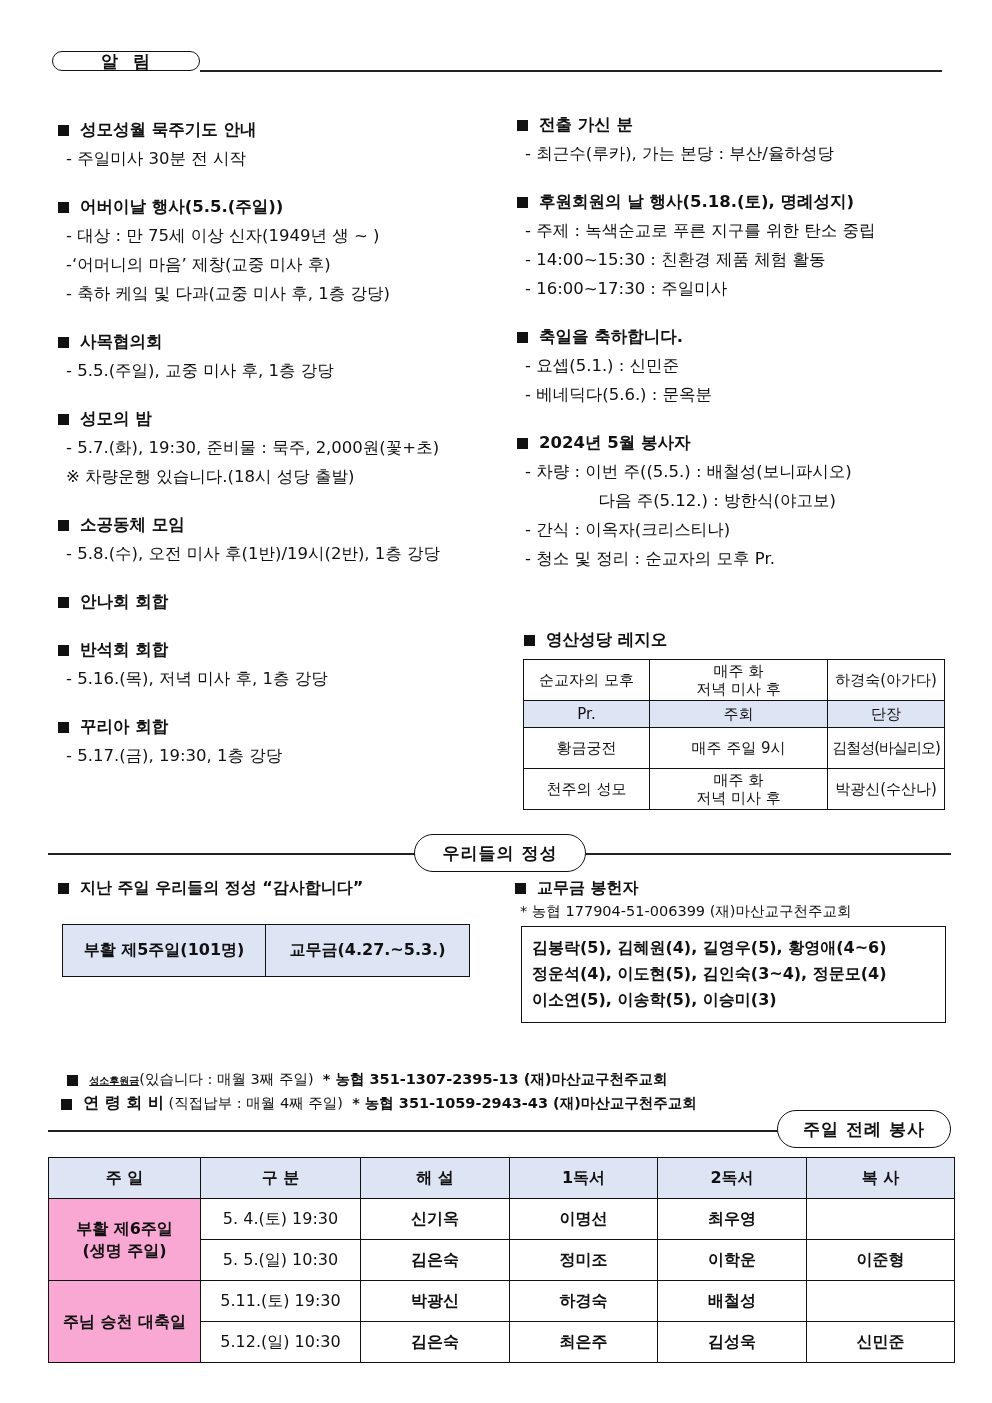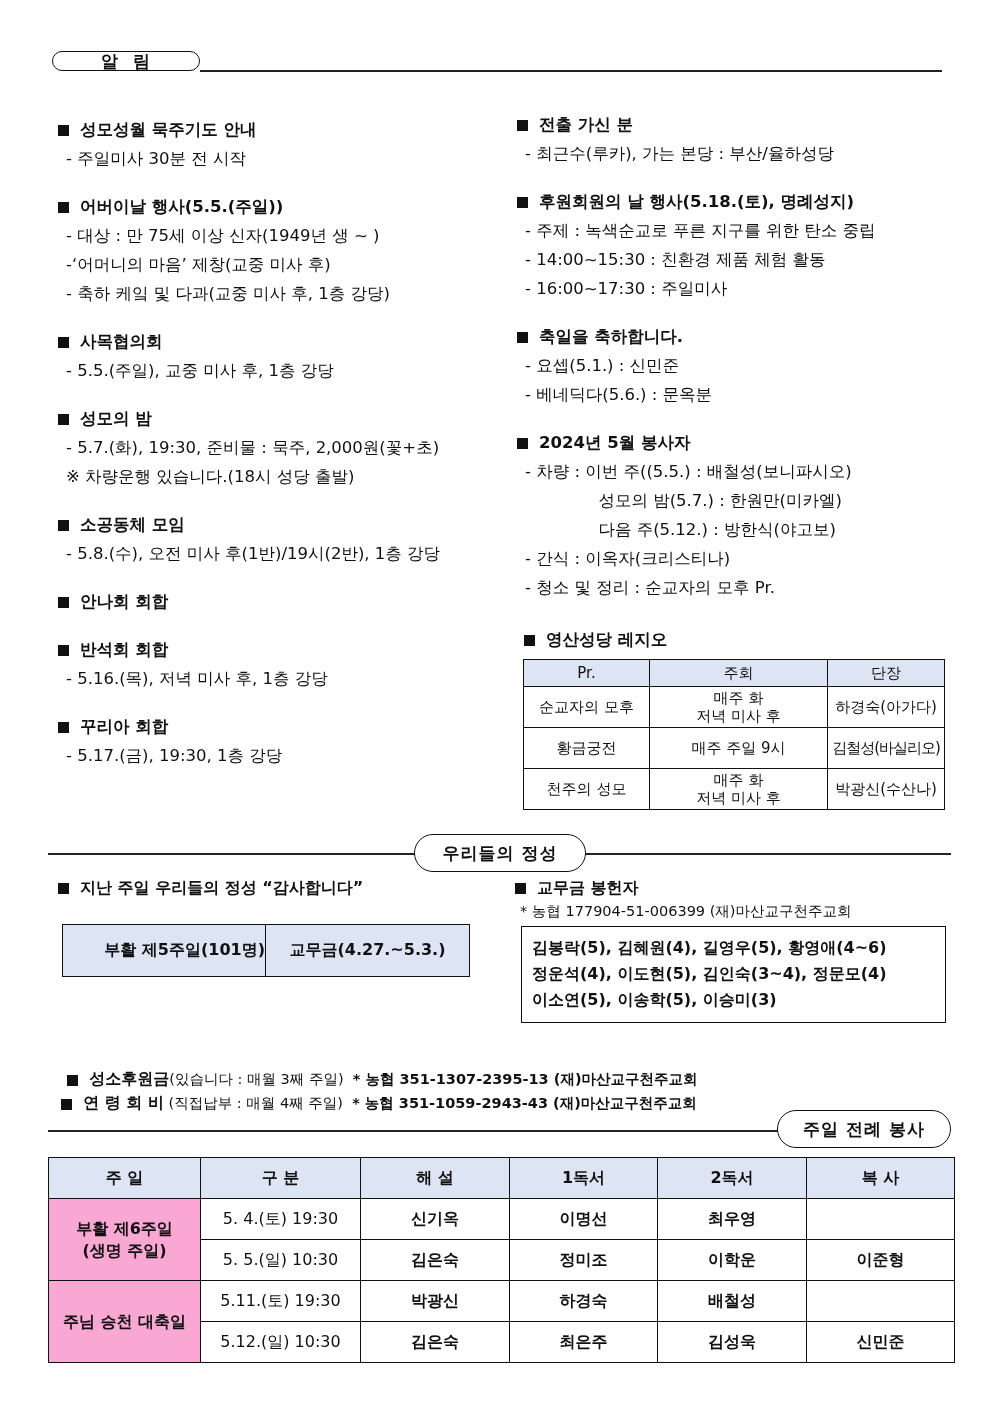--- a/index.html
+++ b/index.html
@@ -133,45 +133,44 @@
       </div>
     <div class="line">- 요셉(5.1.) : 신민준</div>
     <div class="line">- 베네딕다(5.6.) : 문옥분</div>
   </div>
   <div class="sec">
     <div class="sec-title">
         <span class="sq"></span>
         <span>2024년 5월 봉사자</span>
       </div>
     <div class="line">- 차량 : 이번 주((5.5.) : 배철성(보니파시오)</div>
-    <div class="line">              성모의 밤(5.7.) : 한원만(미카엘)</div>
     <div class="line">              다음 주(5.12.) : 방한식(야고보)</div>
     <div class="line">- 간식 : 이옥자(크리스티나)</div>
     <div class="line">- 청소 및 정리 : 순교자의 모후 Pr.</div>
   </div>
 </div>
 
 <div class="sec-title" style="position:absolute; left:524px; top:626px;">
   <span class="sq"></span>
     <span>영산성당 레지오</span>
 </div>
 <table class="legio" style="left:523px; top:659px; width:422px;">
   <tbody>
       <tr>
-    <th style="width:126px;">Pr.</th>
-    <th style="width:178px;">주회</th>
-    <th>단장</th>
-  </tr>
-  <tr>
     <td>순교자의 모후</td>
     <td style="white-space:pre-line;">매주 화
 저녁 미사 후</td>
     <td>하경숙(아가다)</td>
   </tr>
   <tr>
+    <th style="width:126px;">Pr.</th>
+    <th style="width:178px;">주회</th>
+    <th>단장</th>
+  </tr>
+  <tr>
     <td>황금궁전</td>
     <td>매주 주일 9시</td>
     <td style="letter-spacing:-1px;">김철성(바실리오)</td>
   </tr>
   <tr>
     <td>천주의 성모</td>
     <td style="white-space:pre-line;">매주 화
 저녁 미사 후</td>
     <td>박광신(수산나)</td>
   </tr>
@@ -184,39 +183,39 @@
 </div>
 <div class="hline" style="left:586px; top:853px; width:365px;"></div>
 
 <div class="sec-title" style="position:absolute; left:58px; top:874px; font-size:16px;">
   <span class="sq"></span>
     <span>지난 주일 우리들의 정성 “감사합니다”</span>
 </div>
 <table class="offer" style="left:62px; top:924px; width:408px;">
   <tbody>
       <tr>
-    <th style="width:203px;text-align:right;">부활 제5주일(101명)</th>
+    <th style="width:203px;">부활 제5주일(101명)</th>
     <th>교무금(4.27.~5.3.)</th>
   </tr>
 </tbody>
   </table>
 
 <div class="sec-title" style="position:absolute; left:515px; top:874px; font-size:16px;">
   <span class="sq"></span>
     <span>교무금 봉헌자</span>
 </div>
 <div style="position:absolute; left:520px; top:900px; font-size:14.5px; line-height:22px; white-space:pre;">* 농협 177904-51-006399 (재)마산교구천주교회</div>
 <div class="donor-box" style="left:521px; top:926px; width:425px; height:97px;">
   <div>김봉락(5), 김혜원(4), 길영우(5), 황영애(4~6)</div>
   <div>정운석(4), 이도현(5), 김인숙(3~4), 정문모(4)</div>
   <div>이소연(5), 이송학(5), 이승미(3)</div>
 </div>
 
 <div class="acct" style="left:58px; top:1046px;">
-  <span class="sq" style="vertical-align:middle;"></span><b style="font-size:16px;">성소후원금</b><span>(있습니다 : 매월 3째 주일)</span><span>  </span><span style="font-weight:bold;">* 농협 351-1307-2395-13 (재)마산교구천주교회</span>
+  <span class="sq" style="vertical-align:middle;"></span><b style="font-size:10px;text-decoration:underline;">성소후원금</b><span>(있습니다 : 매월 3째 주일)</span><span>  </span><span style="font-weight:bold;">* 농협 351-1307-2395-13 (재)마산교구천주교회</span>
 </div>
 <div class="acct" style="left:52px; top:1070px;">
   <span class="sq" style="vertical-align:middle;"></span><b style="font-size:16px;">연 령 회 비</b><span> (직접납부 : 매월 4째 주일)</span><span>  </span><span style="font-weight:bold;">* 농협 351-1059-2943-43 (재)마산교구천주교회</span>
 </div>
 
 <div class="hline" style="left:48px; top:1130px; width:730px;"></div>
 <div class="pill" style="left:777px; top:1110px; width:174px; height:38px;">
   <span>주일 전례 봉사</span>
 </div>
 

